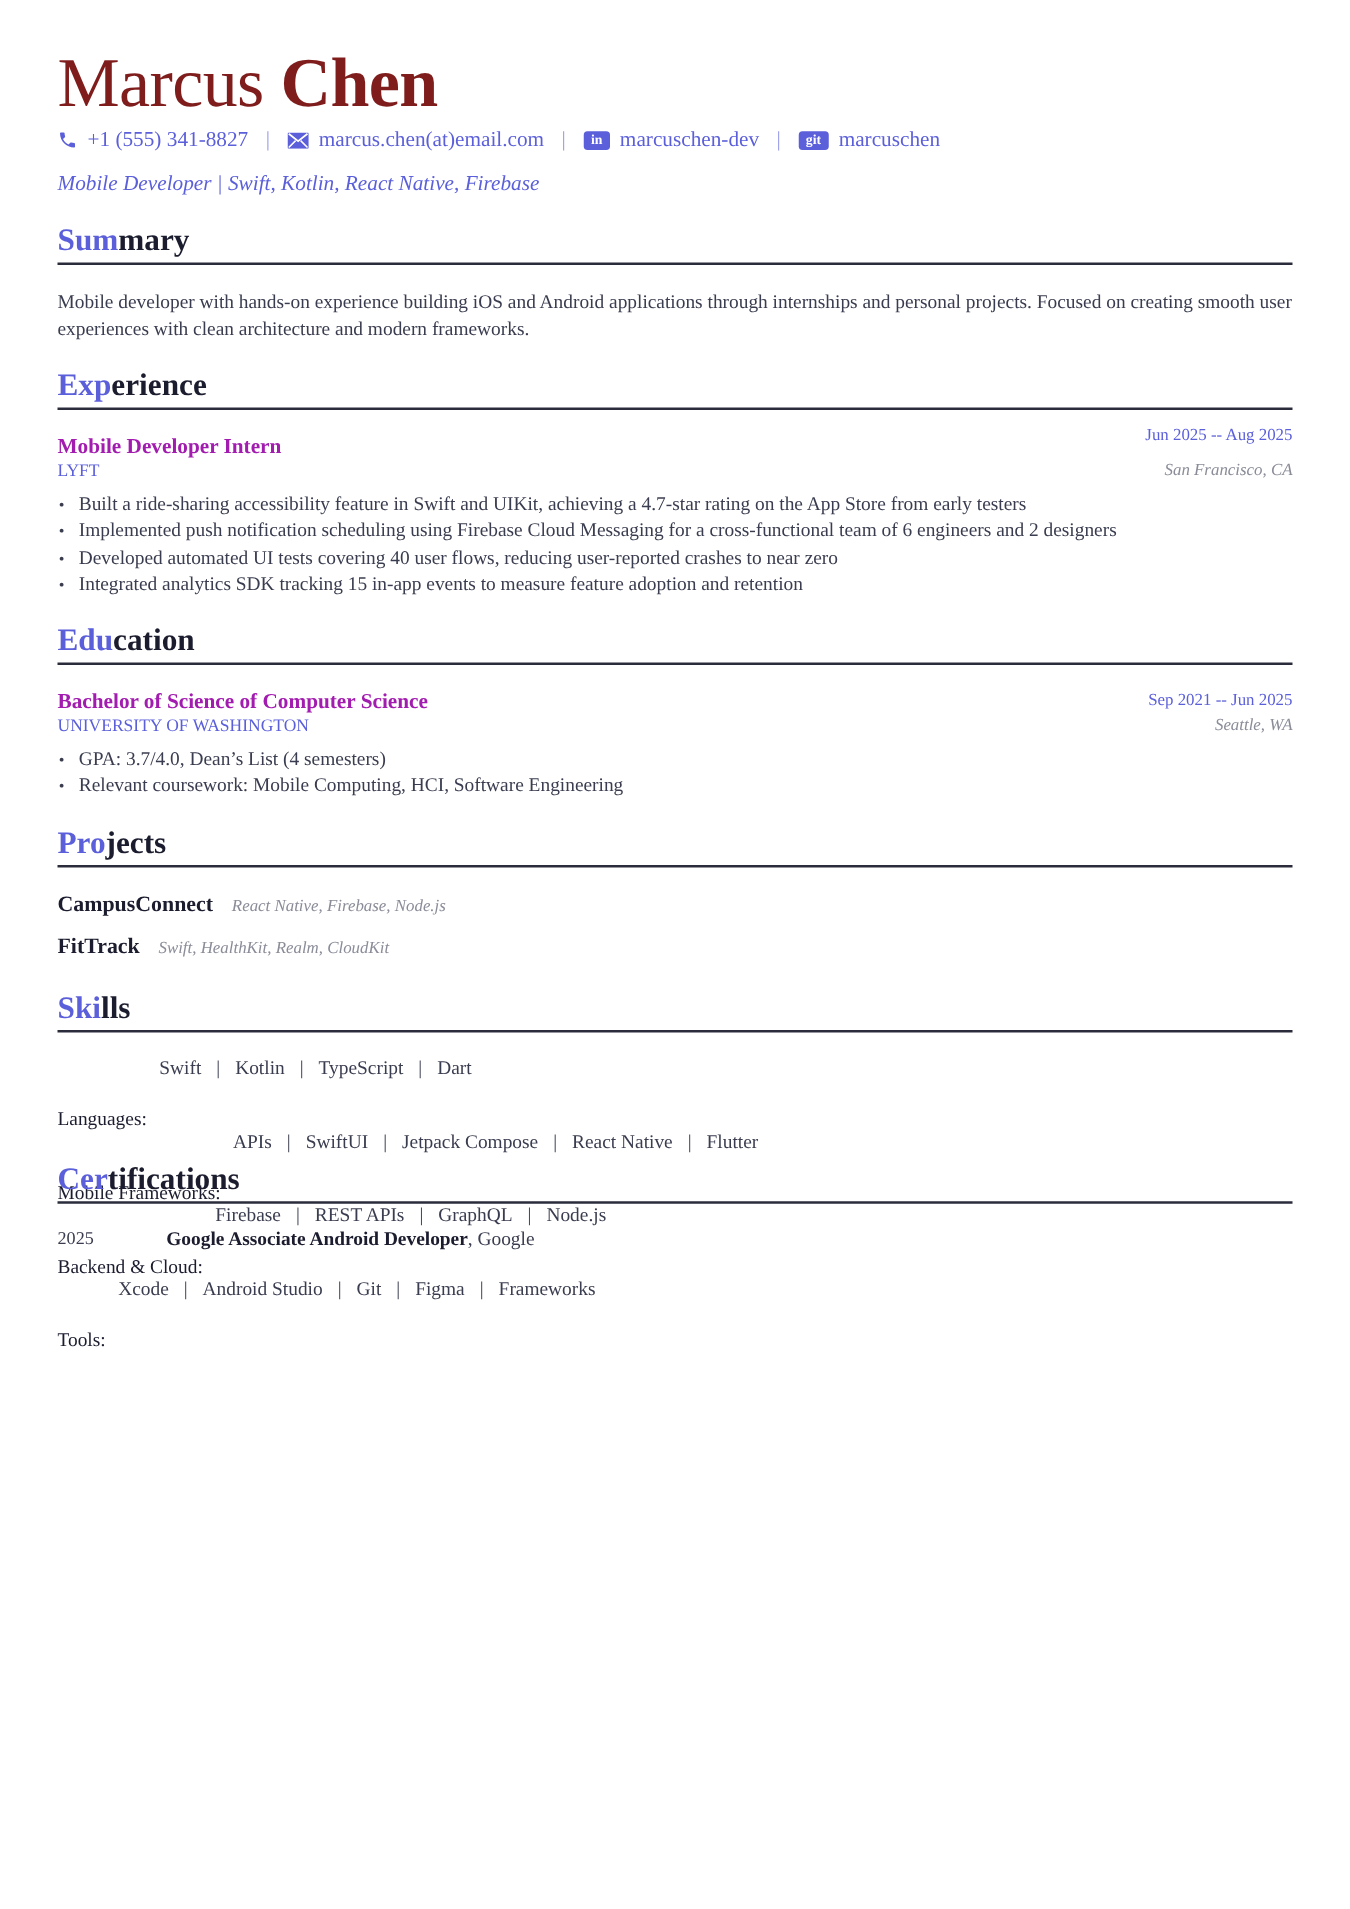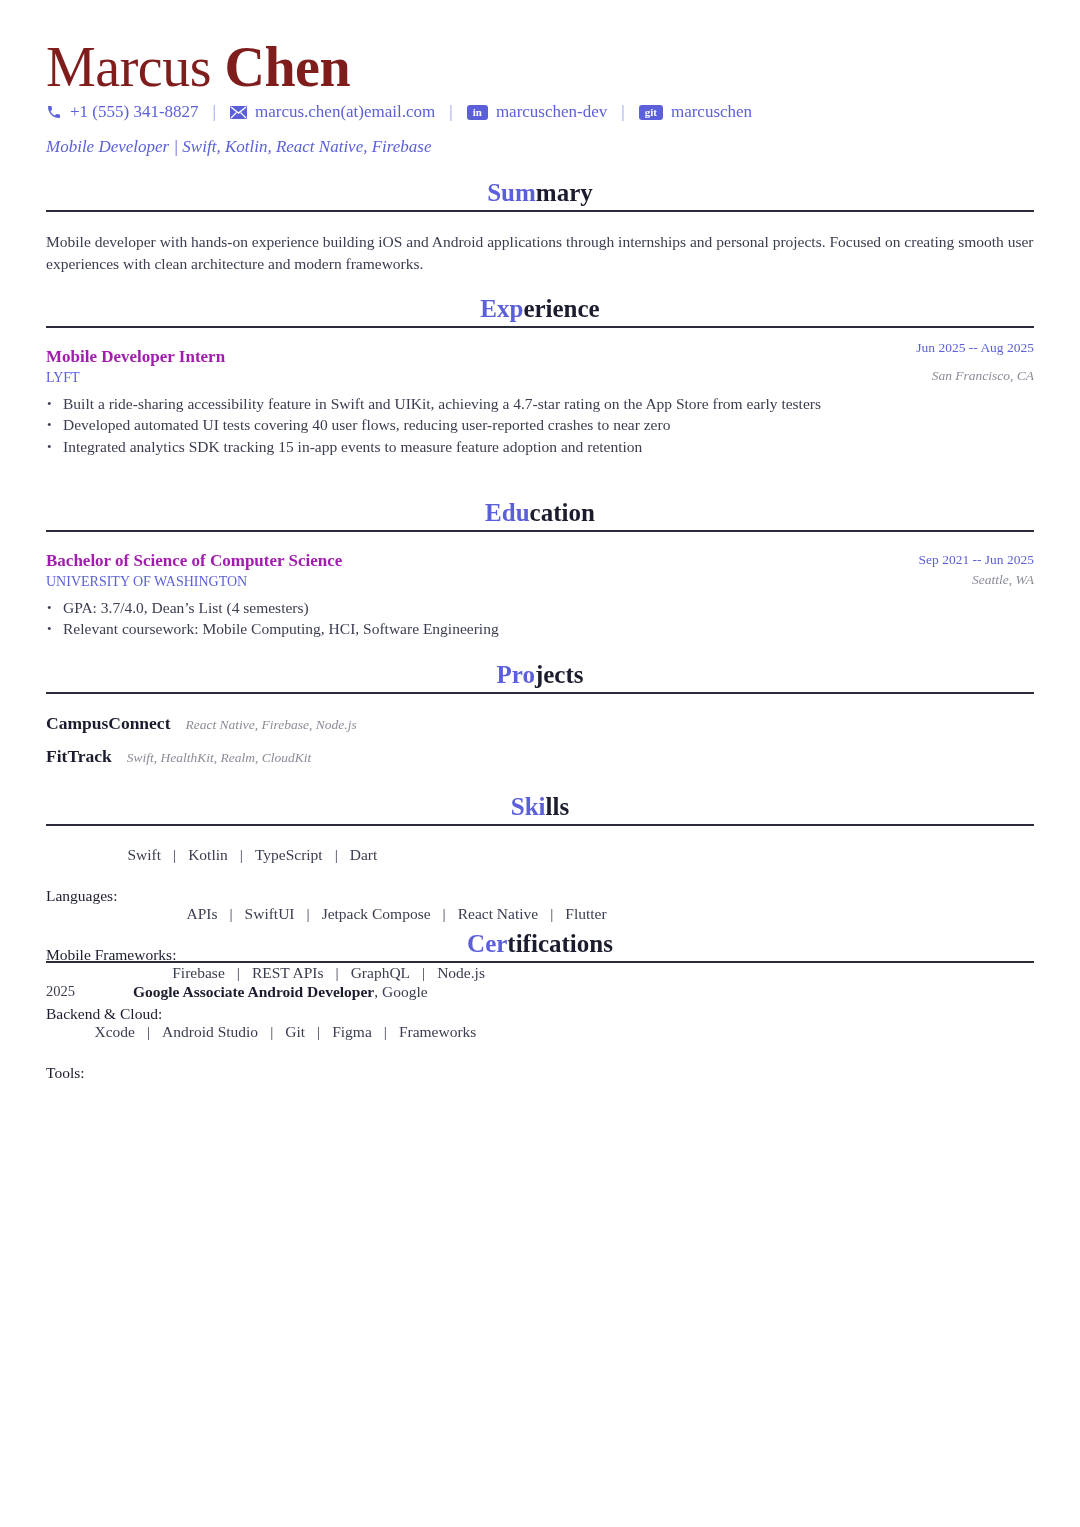--- a/index.html
+++ b/index.html
@@ -31,21 +31,21 @@
   }
 
   .tagline {
     position: absolute; top: 137px; left: 0;
     font-style: italic; font-size: 17px; color: #5b5fd9;
   }
 
   .section-head {
     position: absolute; left: 0; width: 988px;
     font-size: 25px; font-weight: bold; color: #1b1c2e;
-    border-bottom: 2px solid #2a2c3c; line-height: 30px; padding-bottom: 2px; text-align: center;
+    border-bottom: 2px solid #2a2c3c; line-height: 30px; padding-bottom: 2px;
   }
   .section-head .accent { color: #5b5fd9; }
 
   .para { position: absolute; left: 0; width: 988px; font-size: 15.5px; line-height: 21.5px; color: #3a3d4f; }
 
   .entry-title { position: absolute; left: 0; font-size: 17px; font-weight: bold; color: #a21caf; }
   .entry-org { position: absolute; left: 0; font-size: 14px; color: #5b5fd9; }
   .entry-date { position: absolute; right: 0; font-size: 13.5px; color: #5b5fd9; text-align: right; }
   .entry-loc { position: absolute; right: 0; font-size: 13.5px; color: #8a8c98; font-style: italic; text-align: right; }
 
@@ -122,20 +122,21 @@
 
   <div class="section-head" style="top:294px;">
     <span class="accent">Exp</span><span>erience</span>
   </div>
   <div class="entry-title" style="top:347px;">Mobile Developer Intern</div>
   <div class="entry-org" style="top:370px;">LYFT</div>
   <div class="entry-date" style="top:340px;">Jun 2025 -- Aug 2025</div>
   <div class="entry-loc" style="top:368px;">San Francisco, CA</div>
   <ul class="bullets" style="top:393px;">
     <li>Built a ride-sharing accessibility feature in Swift and UIKit, achieving a 4.7-star rating on the App Store from early testers</li>
+    <li>Implemented push notification scheduling using Firebase Cloud Messaging for a cross-functional team of 6 engineers and 2 designers</li>
     <li>Developed automated UI tests covering 40 user flows, reducing user-reported crashes to near zero</li>
     <li>Integrated analytics SDK tracking 15 in-app events to measure feature adoption and retention</li>
   </ul>
 
   <div class="section-head" style="top:498px;">
     <span class="accent">Edu</span><span>cation</span>
   </div>
   <div class="entry-title" style="top:551px;">Bachelor of Science of Computer Science</div>
   <div class="entry-org" style="top:574px;">UNIVERSITY OF WASHINGTON</div>
   <div class="entry-date" style="top:552px;">Sep 2021 -- Jun 2025</div>

